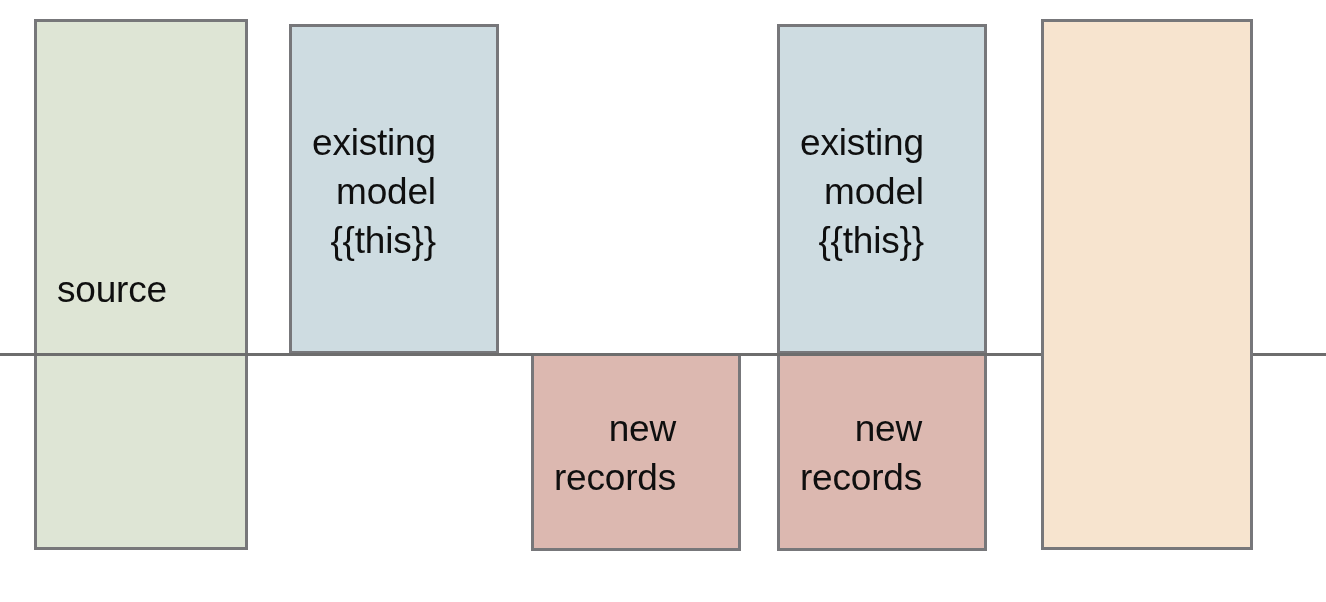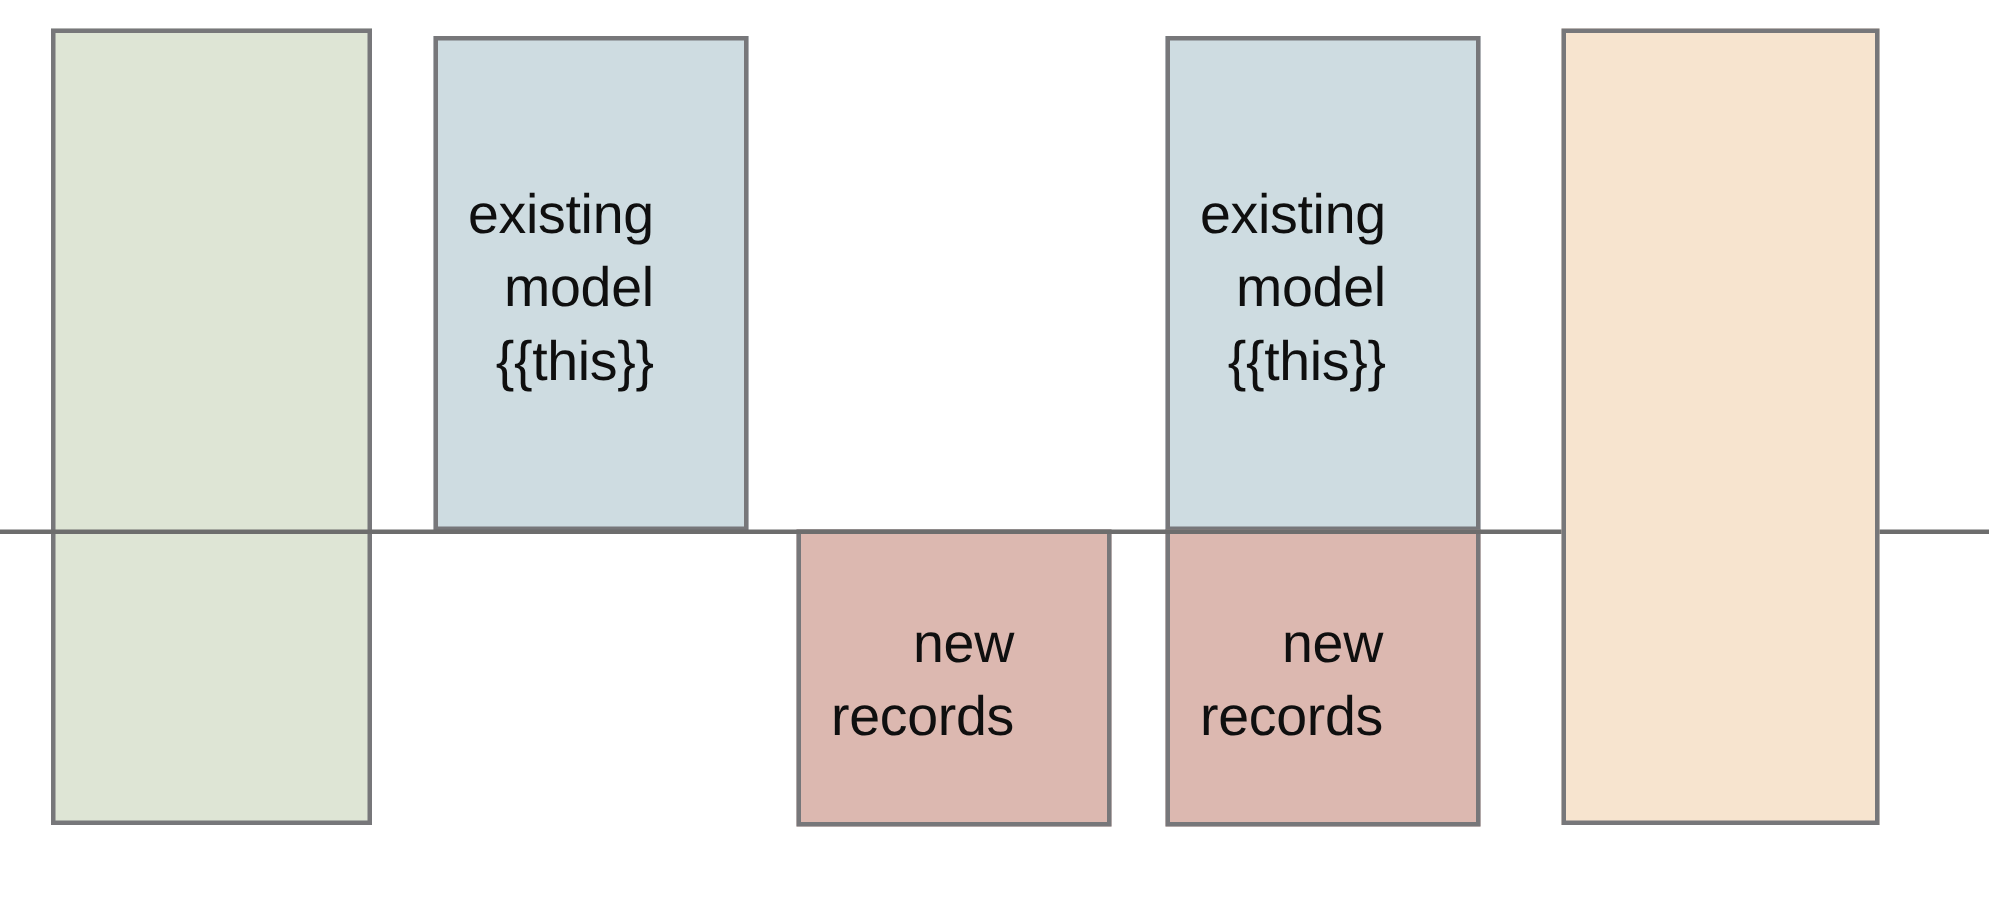--- a/index.html
+++ b/index.html
@@ -43,20 +43,21 @@
     pointer-events: none;
   }
   
 </style>
 </head>
 <body>
 
 <div id="canvas" style="width: 1326px; height: 602px; background: rgb(255, 255, 255);">
 
   <div class="box" style="left: 34px; top: 19px; width: 214px; height: 531px; background: rgb(222, 229, 213); border-color: rgb(119, 119, 122);"></div>
+  <div class="box-label" style="left: 57px; top: 265px; color: rgb(15, 15, 15);">source</div>
 
   <div class="box" style="left: 289px; top: 24px; width: 210px; height: 330px; background: rgb(206, 220, 225); border-color: rgb(119, 119, 122);"></div>
   <div class="box-label" style="left: 312px; top: 118px; color: rgb(15, 15, 15);">existing
 model
 {{this}}</div>
 
   <div class="box" style="left: 531px; top: 353px; width: 210px; height: 198px; background: rgb(220, 184, 176); border-color: rgb(119, 119, 122);"></div>
   <div class="box-label" style="left: 554px; top: 404px; color: rgb(15, 15, 15);">new
 records</div>
 

